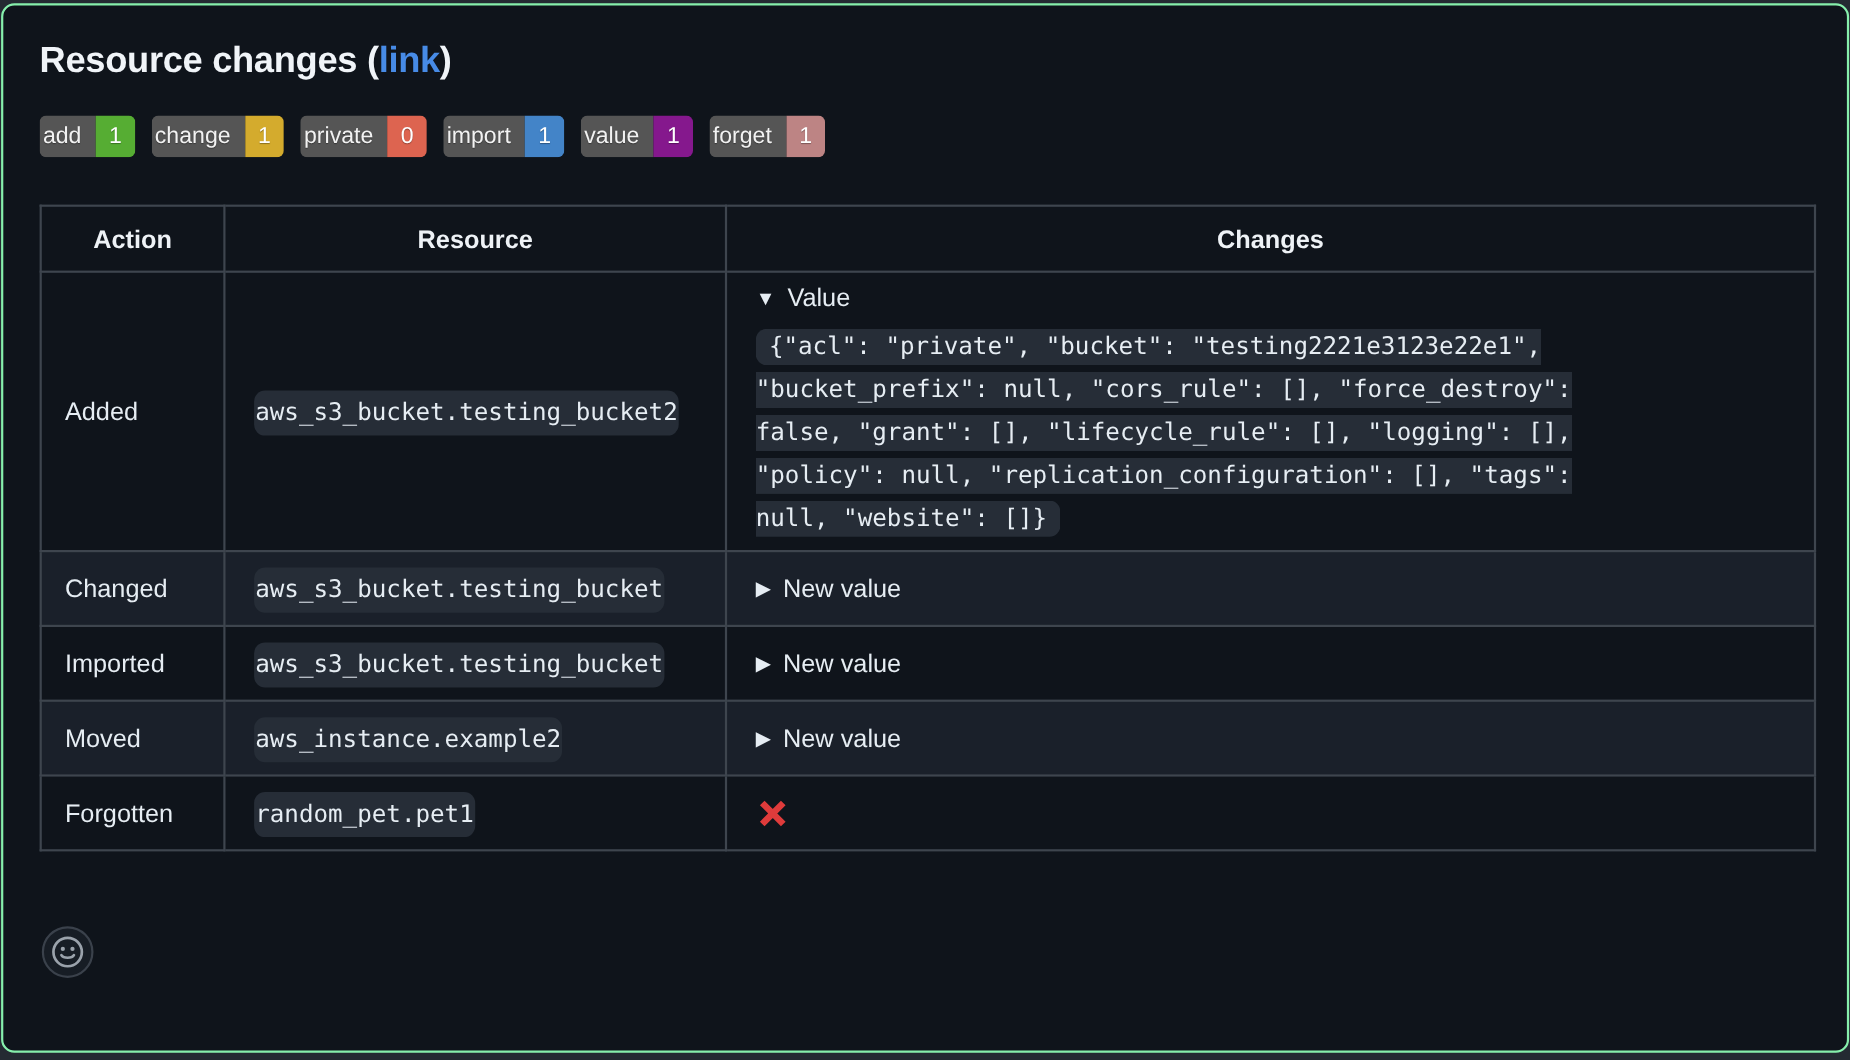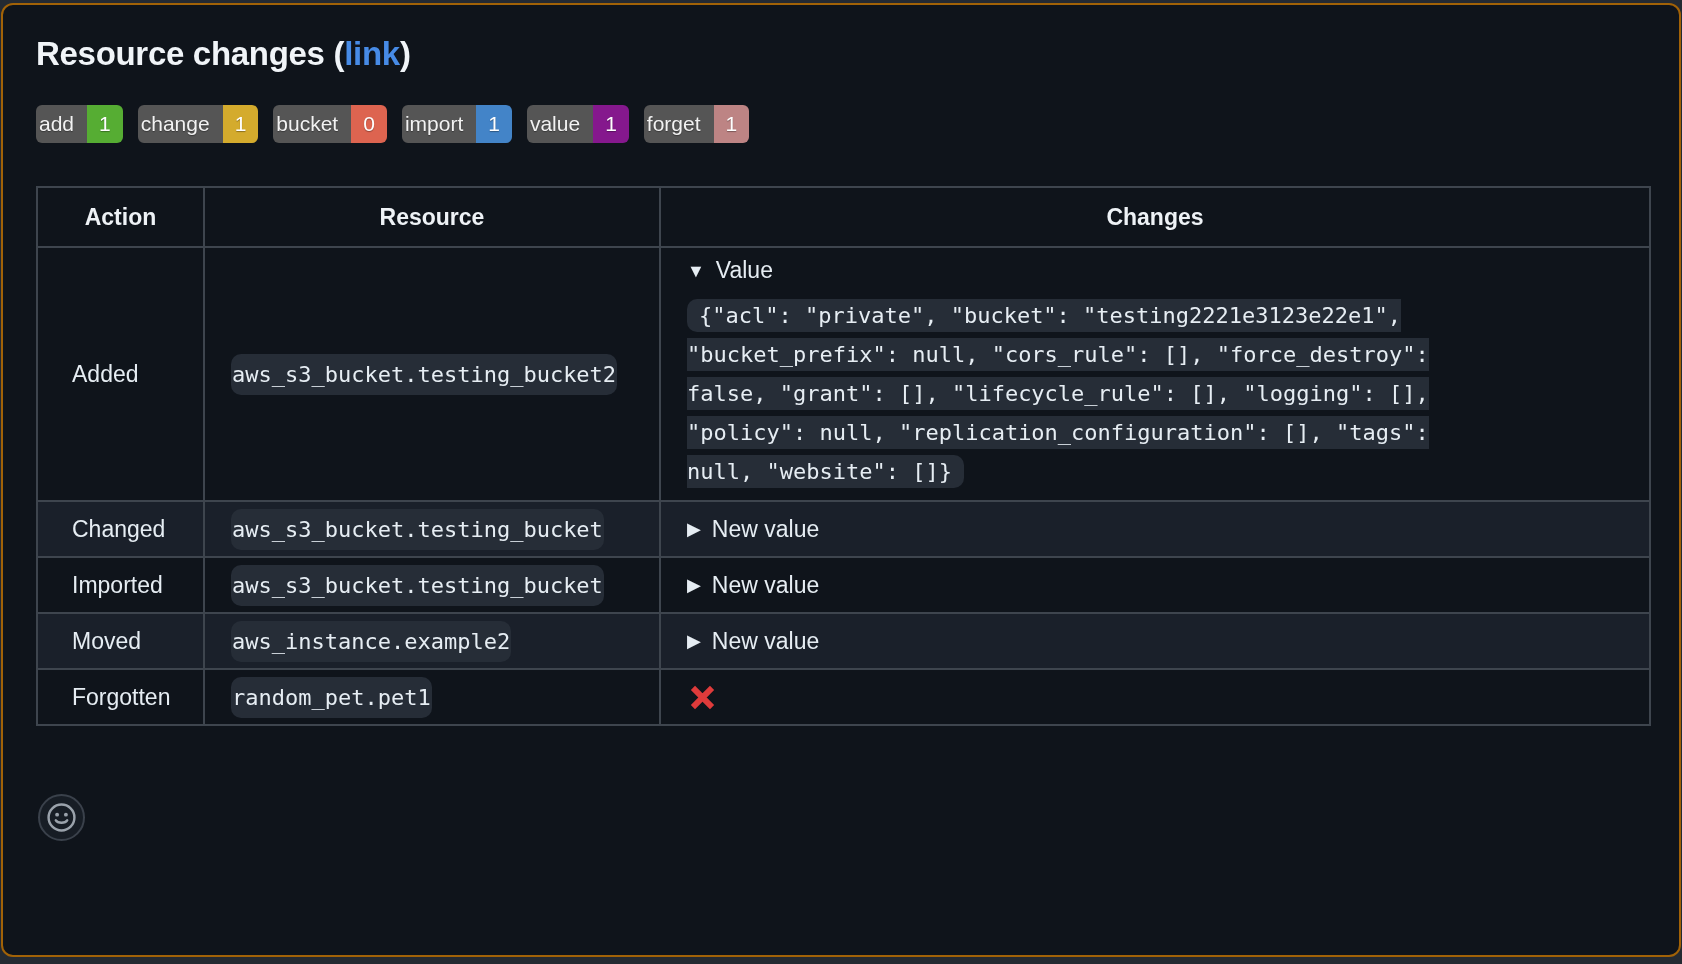--- a/index.html
+++ b/index.html
@@ -8,21 +8,21 @@
     background: #242a32;
     font-family: "Liberation Sans", sans-serif;
     color: #e6edf3;
     position: relative;
     overflow: hidden;
   }
   .card {
     position: absolute;
     left: 1px; right: 1px; top: 3px; bottom: 7px;
     background: #0f141b;
-    border: 2px solid #a16207;
+    border: 2px solid #86efac;
     border-radius: 12px;
     padding: 0 33px;
     overflow: hidden;
   }
   
   .title {
     margin-top: 30px;
     font-size: 33px;
     font-weight: 700;
     color: #f0f4f8;
@@ -75,23 +75,23 @@
   .changes-table th {
     height: 60px;
     text-align: center;
     font-weight: 700;
     font-size: 23px;
     color: #eef2f6;
   }
   .col-action  { width: 167px; }
   .col-resource{ width: 456px; }
   .col-changes { width: 990px; }
-  .changes-table td { padding: 9px 26px; height: 56px; }
+  .changes-table td { padding: 9px 26px; height: 68px; }
   .changes-table tbody tr:nth-child(even) { background: #1a202a; }
-  td.action-cell { padding-left: 34px; }
+  td.action-cell { padding-left: 21px; }
   code.chip {
     font-family: "DejaVu Sans Mono", "Liberation Mono", monospace;
     font-size: 22px;
     background: #262d37;
     border-radius: 10px;
     padding: 8px 1px;
     white-space: nowrap;
     color: #e6edf3;
   }
   
@@ -152,21 +152,21 @@
   <div class="badges">
     <span class="badge">
         <span class="badge-label">add</span>
         <span class="badge-count" style="background-color: rgb(86, 173, 51);">1</span>
       </span>
     <span class="badge">
         <span class="badge-label">change</span>
         <span class="badge-count" style="background-color: rgb(212, 171, 45);">1</span>
       </span>
     <span class="badge">
-        <span class="badge-label">bucket</span>
+        <span class="badge-label">private</span>
         <span class="badge-count" style="background-color: rgb(221, 100, 80);">0</span>
       </span>
     <span class="badge">
         <span class="badge-label">import</span>
         <span class="badge-count" style="background-color: rgb(67, 132, 200);">1</span>
       </span>
     <span class="badge">
         <span class="badge-label">value</span>
         <span class="badge-count" style="background-color: rgb(133, 24, 141);">1</span>
       </span>

